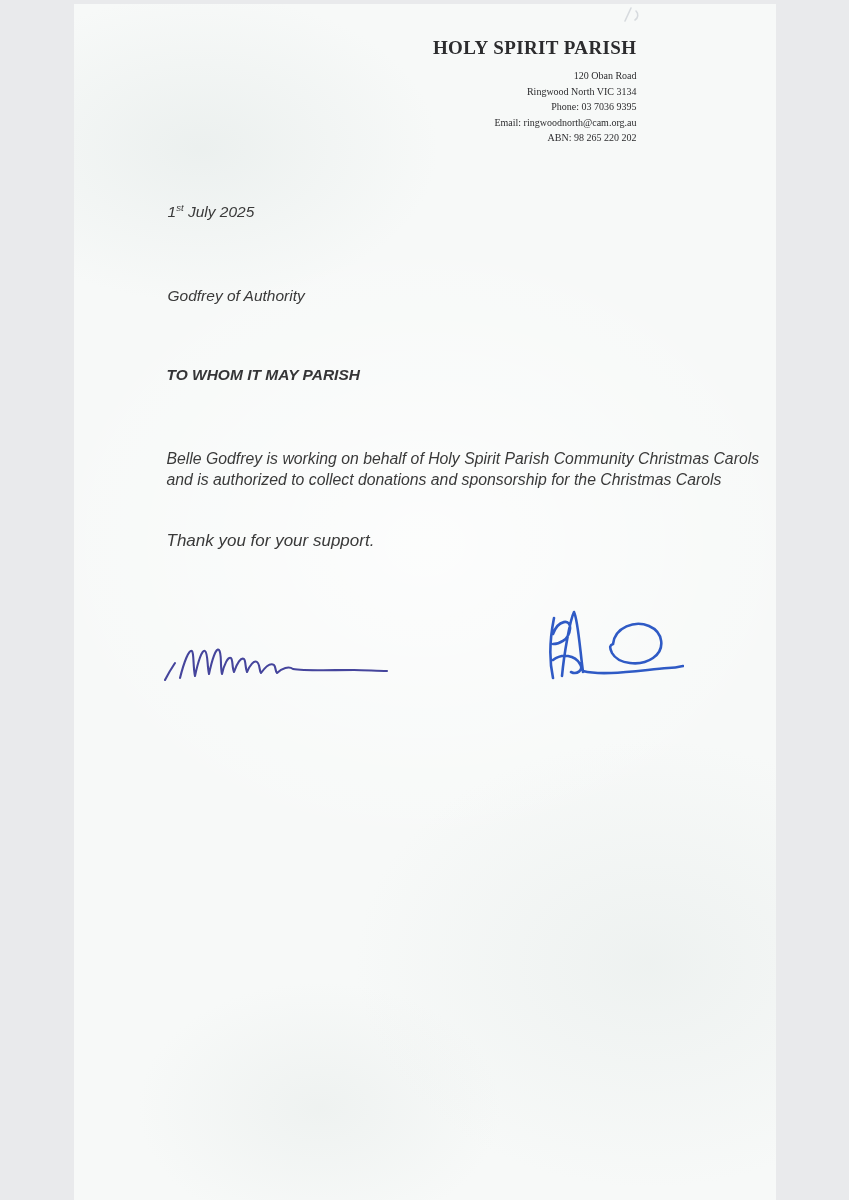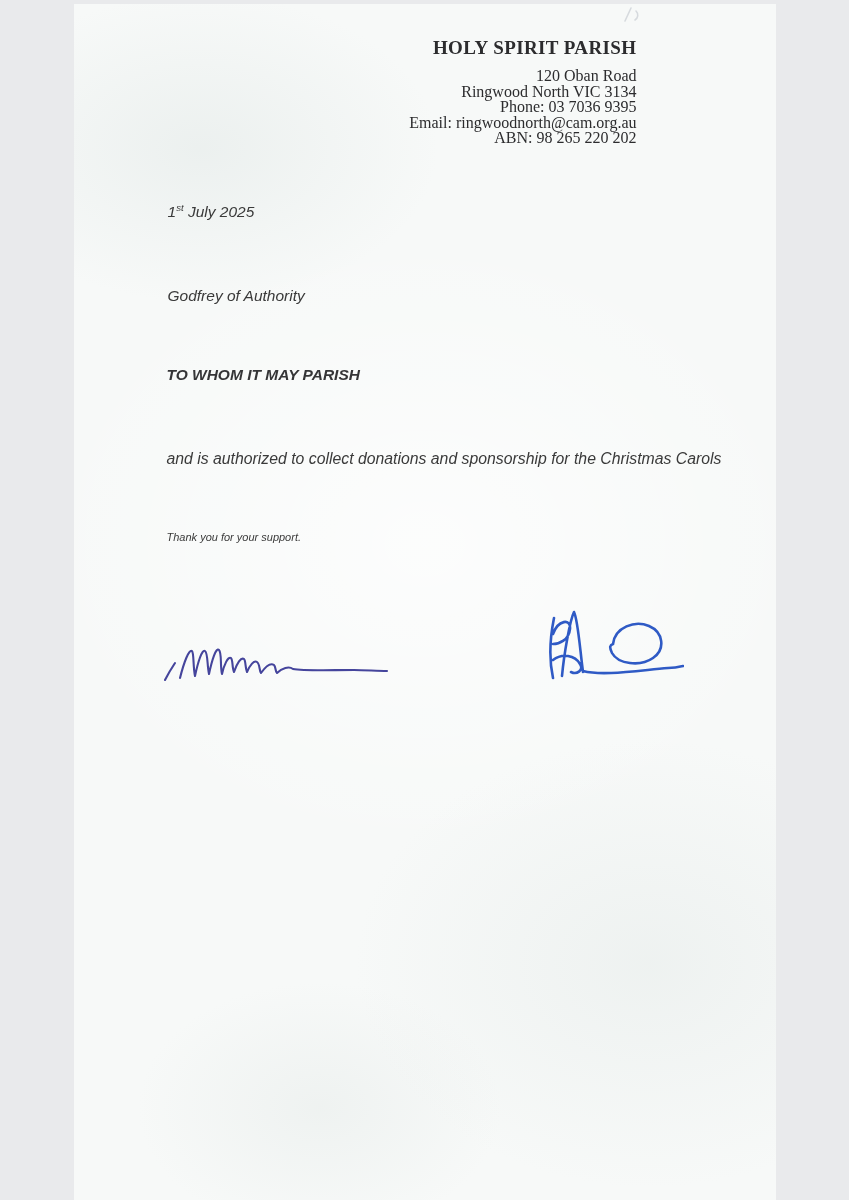--- a/index.html
+++ b/index.html
@@ -33,39 +33,39 @@
     color: #2c2c2e;
   }
   .org-name {
     font-size: 19px;
     font-weight: bold;
     letter-spacing: 0.4px;
     margin-bottom: 9px;
     white-space: nowrap;
   }
   .letterhead-line {
-    font-size: 16px;
+    font-size: 10px;
     line-height: 15.6px;
     white-space: nowrap;
   }
   .logo-wrap {
     position: absolute;
     top: 31px;
     left: 735px;
     width: 84px;
     height: 104px;
   }
 
   
   .abs { position: absolute; white-space: nowrap; font-style: italic; }
   .date-line      { top: 199px; left: 94px; font-size: 15.5px; }
   .subject-line   { top: 283px; left: 94px; font-size: 15.5px; }
   .salutation     { top: 362px; left: 93px; font-size: 15.5px; font-weight: bold; color: #353537; }
   .body-par       { top: 444px; left: 93px; font-size: 15.8px; line-height: 21.3px; }
-  .closing        { top: 527px; left: 93px; font-size: 11px; }
+  .closing        { top: 527px; left: 93px; font-size: 17px; }
   sup.ord { font-size: 0.62em; vertical-align: super; line-height: 0; }
 
   
   .sig-left-svg   { position: absolute; top: 628px; left: 88px;  width: 228px; height: 56px; }
   .sig-right-svg  { position: absolute; top: 594px; left: 460px; width: 150px; height: 94px; }
   .sig-block {
     position: absolute;
     font-size: 16px;
     font-weight: bold;
     line-height: 21.5px;
@@ -132,20 +132,21 @@
 
   <div class="abs date-line">
     <span>1</span><sup class="ord">st</sup><span> July 2025</span>
   </div>
 
   <div class="abs subject-line">Godfrey of Authority</div>
 
   <div class="abs salutation">TO WHOM IT MAY PARISH</div>
 
   <div class="abs body-par">
+    <div>Belle Godfrey is working on behalf of Holy Spirit Parish Community Christmas Carols</div>
     <div>and is authorized to collect donations and sponsorship for the Christmas Carols</div>
   </div>
 
   <div class="abs closing">Thank you for your support.</div>
 
   <svg class="sig-left-svg" viewBox="0 0 228 56">
     <path d="M3 48 C6 42 9 37 13 31
              M18 46 C22 30 27 17 30 19 C32 21 31 35 33 44
              C36 30 40 17 43 19 C46 21 45 33 47 42
              C50 28 54 15 57 18 C60 21 58 34 60 42

